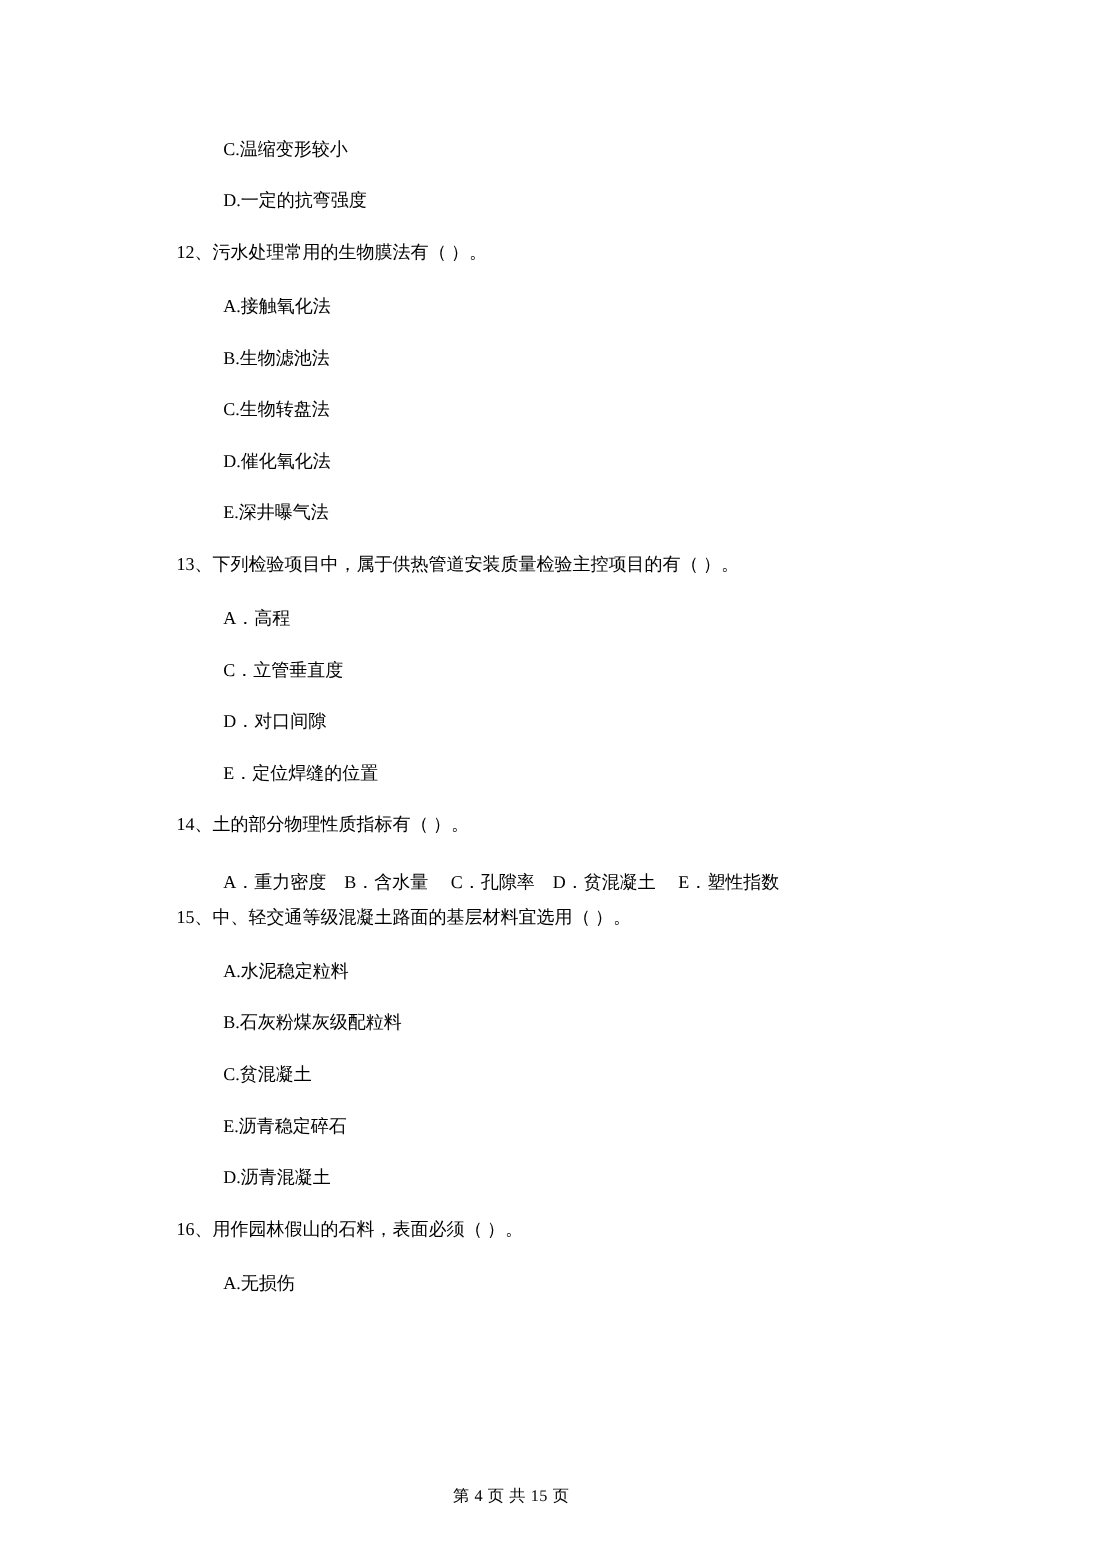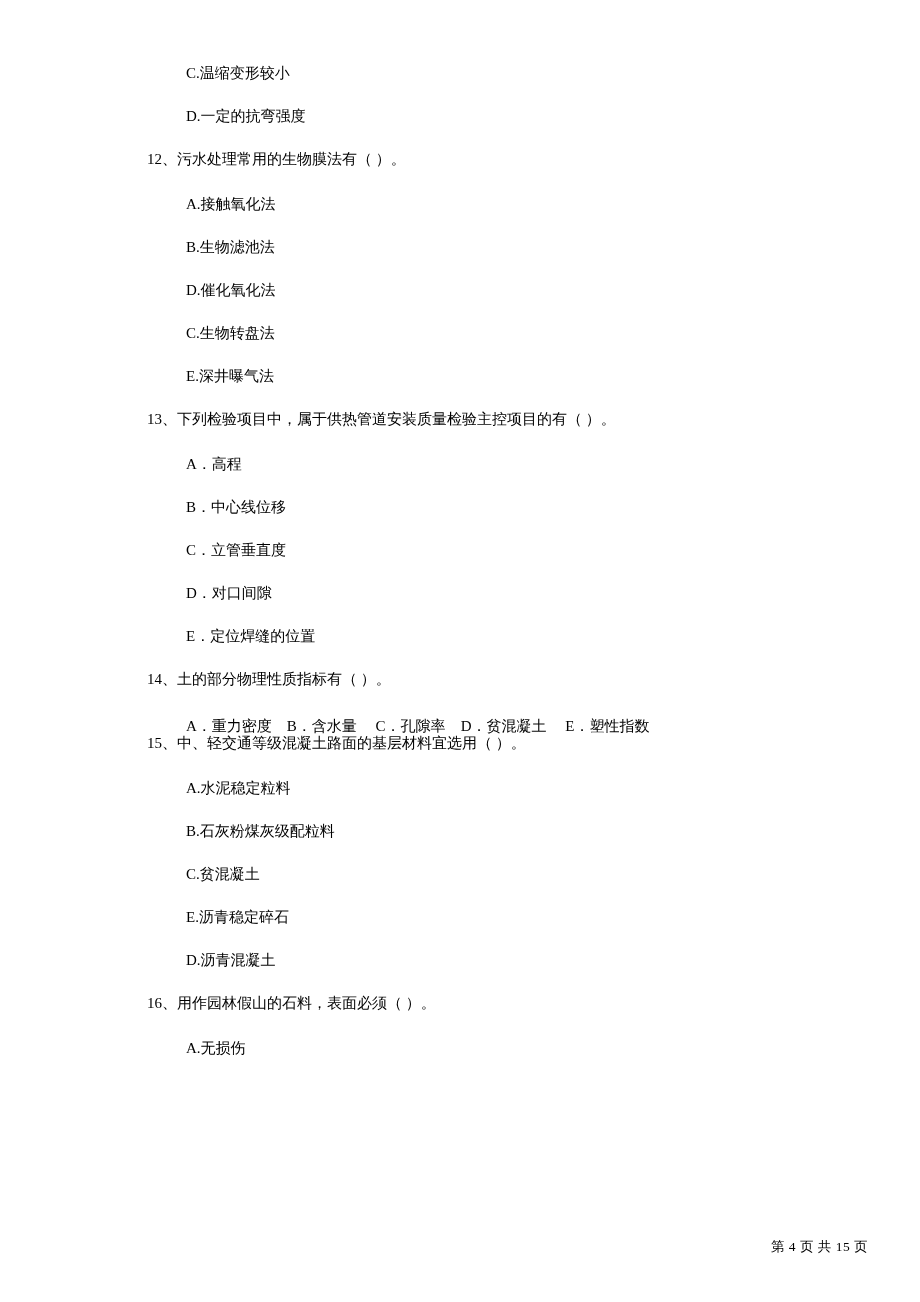--- a/index.html
+++ b/index.html
@@ -6,69 +6,69 @@
     margin: 0;
     padding: 0;
     background: #fff;
     font-family: "SimSun", "宋体", serif;
     color: #000;
   }
   .page {
     width: 852px;
     height: 1302px;
     box-sizing: border-box;
-    padding: 66px 135px 0 147px;
+    padding: 118px 135px 0 147px;
     position: relative;
   }
   .line {
     font-size: 15px;
     line-height: 1.0;
   }
   .option {
     margin-left: 39px;
     margin-bottom: 28px;
   }
   .question {
+    margin-top: 13px;
     margin-bottom: 30px;
   }
   .q14-options {
     margin-left: 39px;
     margin-bottom: 0;
     display: flex;
     font-size: 15px;
   }
   .q14-options span { white-space: pre; }
   .footer {
     position: absolute;
     bottom: 46px;
-    left: 16px;
+    left: 0;
     width: 100%;
-    text-align: right;
+    text-align: center;
     font-size: 13.5px;
     letter-spacing: 0.5px;
   }
 </style>
 </head>
 <body>
 
 <div class="page">
 
   <div class="line option">C.温缩变形较小</div>
   <div class="line option">D.一定的抗弯强度</div>
 
   <div class="line question">12、污水处理常用的生物膜法有（  ）。</div>
   <div class="line option">A.接触氧化法</div>
   <div class="line option">B.生物滤池法</div>
+  <div class="line option">C.生物转盘法</div>
   <div class="line option">D.催化氧化法</div>
-  <div class="line option">C.生物转盘法</div>
   <div class="line option">E.深井曝气法</div>
 
   <div class="line question">13、下列检验项目中，属于供热管道安装质量检验主控项目的有（   ）。</div>
   <div class="line option">A．高程</div>
-  <div class="line option">B．中心线位移</div>
   <div class="line option">C．立管垂直度</div>
   <div class="line option">D．对口间隙</div>
   <div class="line option">E．定位焊缝的位置</div>
 
   <div class="line question">14、土的部分物理性质指标有（   ）。</div>
   <div class="q14-options">
     <span>A．重力密度</span>
       <span>    </span>
     <span>B．含水量</span>
       <span>     </span>

